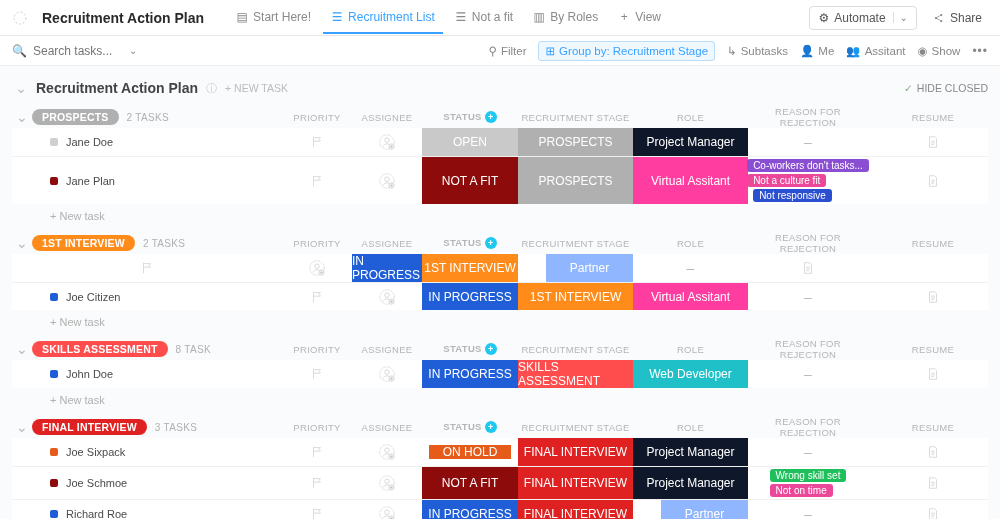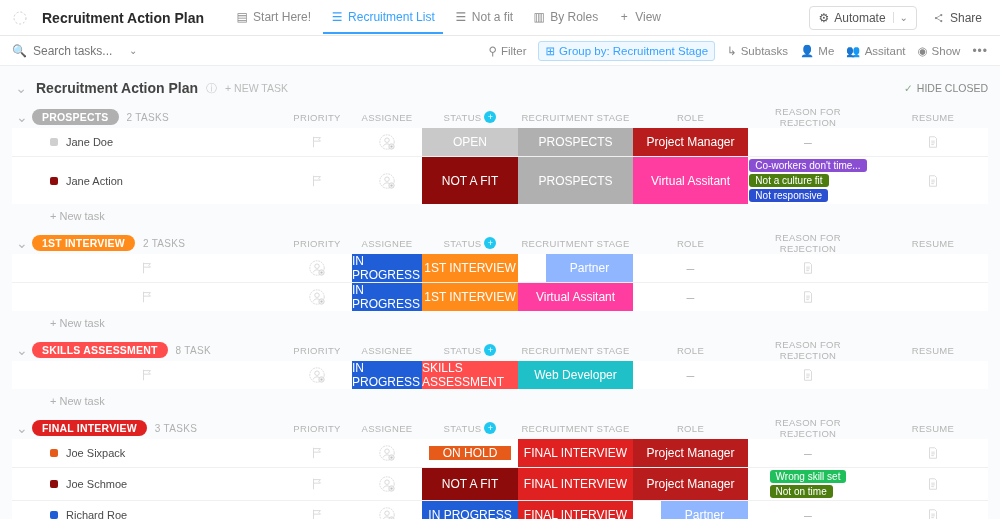--- a/index.html
+++ b/index.html
@@ -46,50 +46,50 @@
   .group-count { color:#b0b0b0; font-size:10px; margin-left:8px;}
   .badge-prospects { background:#b0b0b0; }
   .badge-1st { background:#ff8c1a; }
   .badge-skills { background:#ff4d4d; }
   .badge-final { background:#e02121; }
 
   
   .cols { display:grid; grid-template-columns: 270px 70px 70px 96px 115px 115px 120px 130px 50px 60px; gap:0; align-items:center;}
   .col-head { color:#b5b5b5; font-size:9.5px; text-align:center; letter-spacing:.3px;}
   .col-head.first { text-align:left;}
-  .status-head { display:flex; align-items:center; justify-content:center; gap:3px;}
+  .status-head { display:flex; align-items:flex-start; justify-content:center; gap:3px;font-weight:bold;}
   .plus-circle { width:12px; height:12px; border-radius:50%; background:#1fc8f0; color:#fff; font-size:9px; display:inline-flex; align-items:center; justify-content:center; line-height:1;}
 
   .row-wrap { background:#fff; }
   .row { display:grid; grid-template-columns: 270px 70px 70px 96px 115px 115px 120px 130px 50px 60px; align-items:stretch; min-height:28px;}
   .row + .row { border-top:1px solid #f0f0f0;}
   .cell { display:flex; align-items:center; justify-content:center; font-size:11px;}
   .name-cell { justify-content:flex-start; padding-left:38px; gap:8px;}
   .dot { width:8px; height:8px; border-radius:2px; flex:none;}
   .flag-ic, .avatar-ic, .doc-ic, .doc2-ic { color:#d6d6d6; font-size:13px;}
   .pill { width:100%; height:100%; display:flex; align-items:center; justify-content:center; color:#fff; font-size:12px; }
   .st-open { background:#c9c9c9; }
   .st-notfit { background:#8d0b0b; }
   .st-inprog { background:#1f5ed6; }
   .st-onhold { background:#e65a1a; }
   .rs-prospects { background:#b0b0b0; }
   .rs-1st { background:#ff8c1a; }
   .rs-skills { background:#ff4d4d; }
   .rs-final { background:#e02121; }
-  .role-pm { background:#b91c1c; }
+  .role-pm { background:#0f172a; }
   .role-va { background:#ff3da1; }
   .role-partner { background:#8fb6ff;margin-left:28px; }
   .role-web { background:#1fc0c7; }
   .dash { color:#bbb; font-size:14px;}
 
   .tags { display:flex; flex-direction:column; gap:2px; align-items:flex-start; padding:2px 0;}
   .tag { padding:1px 6px; border-radius:3px; color:#fff; font-size:10px; white-space:nowrap;}
   .tag-purple { background:#8a4ed3; }
-  .tag-pink { background:#4d7c0f; }
-  .tag-blue { background:#2b4fd1; }
+  .tag-pink { background:#ec4899; }
+  .tag-blue { background:#2b4fd1;margin-left:6px; }
   .tag-green { background:#1fbf5c; }
 
   .new-task { color:#b0b0b0; font-size:11px; padding:6px 0 0 38px; cursor:pointer;}
   
   svg { display:block; }
   .logo-ic { width:16px; height:16px; color:#ccc;}
   .share-ic { width:12px;height:12px;}
 </style>
 </head>
 <body>
@@ -252,21 +252,21 @@
                   <path d="M4 2h6l2 2v10H4z" fill="none" stroke="currentColor"></path>
                   <path d="M6 7h4M6 9h4M6 11h3" stroke="currentColor"></path>
                 </svg>
               </span>
             </div>
        <div class="cell"></div>
        </div>
           <div class="row">
             <div class="cell name-cell">
          <span class="dot" style="background:#8d0b0b"></span>
-         <span>Jane Action</span>
+         <span>Jane Plan</span>
        </div>
        <div class="cell">
               <span class="flag-ic">
                 <svg width="14" height="14" viewBox="0 0 16 16">
                   <path d="M4 2v12M4 3h8l-2 2 2 2H4" fill="none" stroke="currentColor"></path>
                 </svg>
               </span>
             </div>
        <div class="cell">
               <span class="avatar-ic">
@@ -283,21 +283,21 @@
               <div class="pill st-notfit">NOT A FIT</div>
             </div>
        <div class="cell" style="padding:0">
               <div class="pill rs-prospects">PROSPECTS</div>
             </div>
        <div class="cell" style="padding:0">
               <div class="pill role-va">Virtual Assitant</div>
             </div>
        <div class="cell">
               <div class="tags">
-                <span class="tag tag-purple">Co-workers don't time...</span>
+                <span class="tag tag-purple">Co-workers don't tasks...</span>
                 <span class="tag tag-pink">Not a culture fit</span>
                 <span class="tag tag-blue">Not responsive</span>
               </div>
             </div>
        <div class="cell">
               <span class="doc-ic">
                 <svg width="14" height="14" viewBox="0 0 16 16">
                   <path d="M4 2h6l2 2v10H4z" fill="none" stroke="currentColor"></path>
                   <path d="M6 7h4M6 9h4M6 11h3" stroke="currentColor"></path>
                 </svg>
@@ -361,20 +361,24 @@
               <span class="doc-ic">
                 <svg width="14" height="14" viewBox="0 0 16 16">
                   <path d="M4 2h6l2 2v10H4z" fill="none" stroke="currentColor"></path>
                   <path d="M6 7h4M6 9h4M6 11h3" stroke="currentColor"></path>
                 </svg>
               </span>
             </div>
        <div class="cell"></div>
        </div>
           <div class="row">
+            <div class="cell name-cell">
+         <span class="dot" style="background:#1f5ed6"></span>
+         <span>Joe Citizen</span>
+       </div>
        <div class="cell">
               <span class="flag-ic">
                 <svg width="14" height="14" viewBox="0 0 16 16">
                   <path d="M4 2v12M4 3h8l-2 2 2 2H4" fill="none" stroke="currentColor"></path>
                 </svg>
               </span>
             </div>
        <div class="cell">
               <span class="avatar-ic">
                 <svg width="18" height="18" viewBox="0 0 20 20">
@@ -423,20 +427,24 @@
      <div class="col-head status-head">STATUS<span class="plus-circle">+</span></div>
      <div class="col-head">RECRUITMENT STAGE</div>
      <div class="col-head">ROLE</div>
      <div class="col-head">REASON FOR REJECTION</div>
      <div class="col-head">RESUME</div>
      <div class="col-head">COVER LETTER</div>
      <div></div>
         </div>
         <div class="row-wrap">
           <div class="row">
+            <div class="cell name-cell">
+         <span class="dot" style="background:#1f5ed6"></span>
+         <span>John Doe</span>
+       </div>
        <div class="cell">
               <span class="flag-ic">
                 <svg width="14" height="14" viewBox="0 0 16 16">
                   <path d="M4 2v12M4 3h8l-2 2 2 2H4" fill="none" stroke="currentColor"></path>
                 </svg>
               </span>
             </div>
        <div class="cell">
               <span class="avatar-ic">
                 <svg width="18" height="18" viewBox="0 0 20 20">

